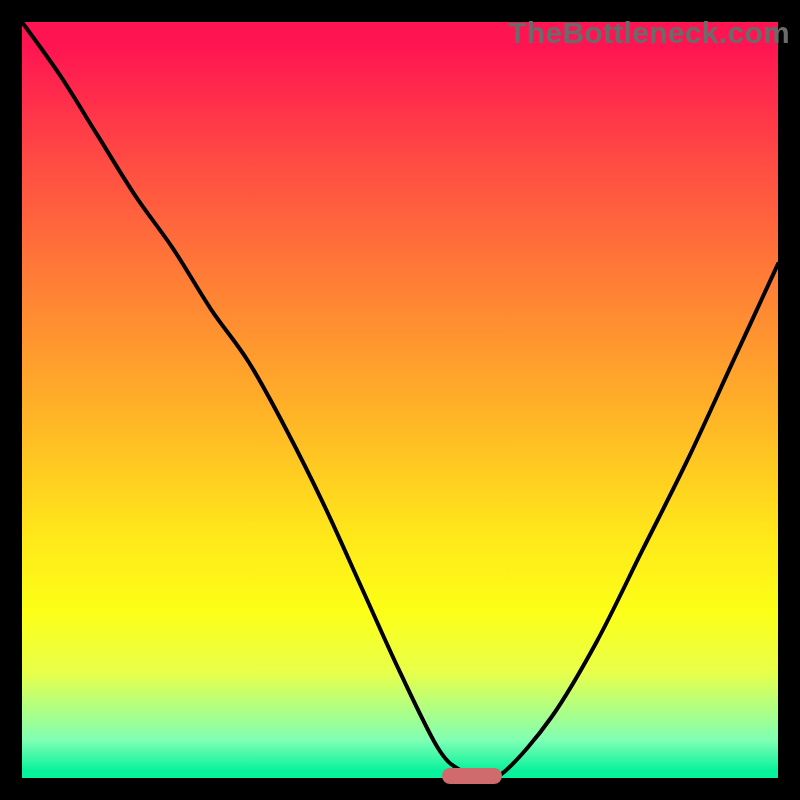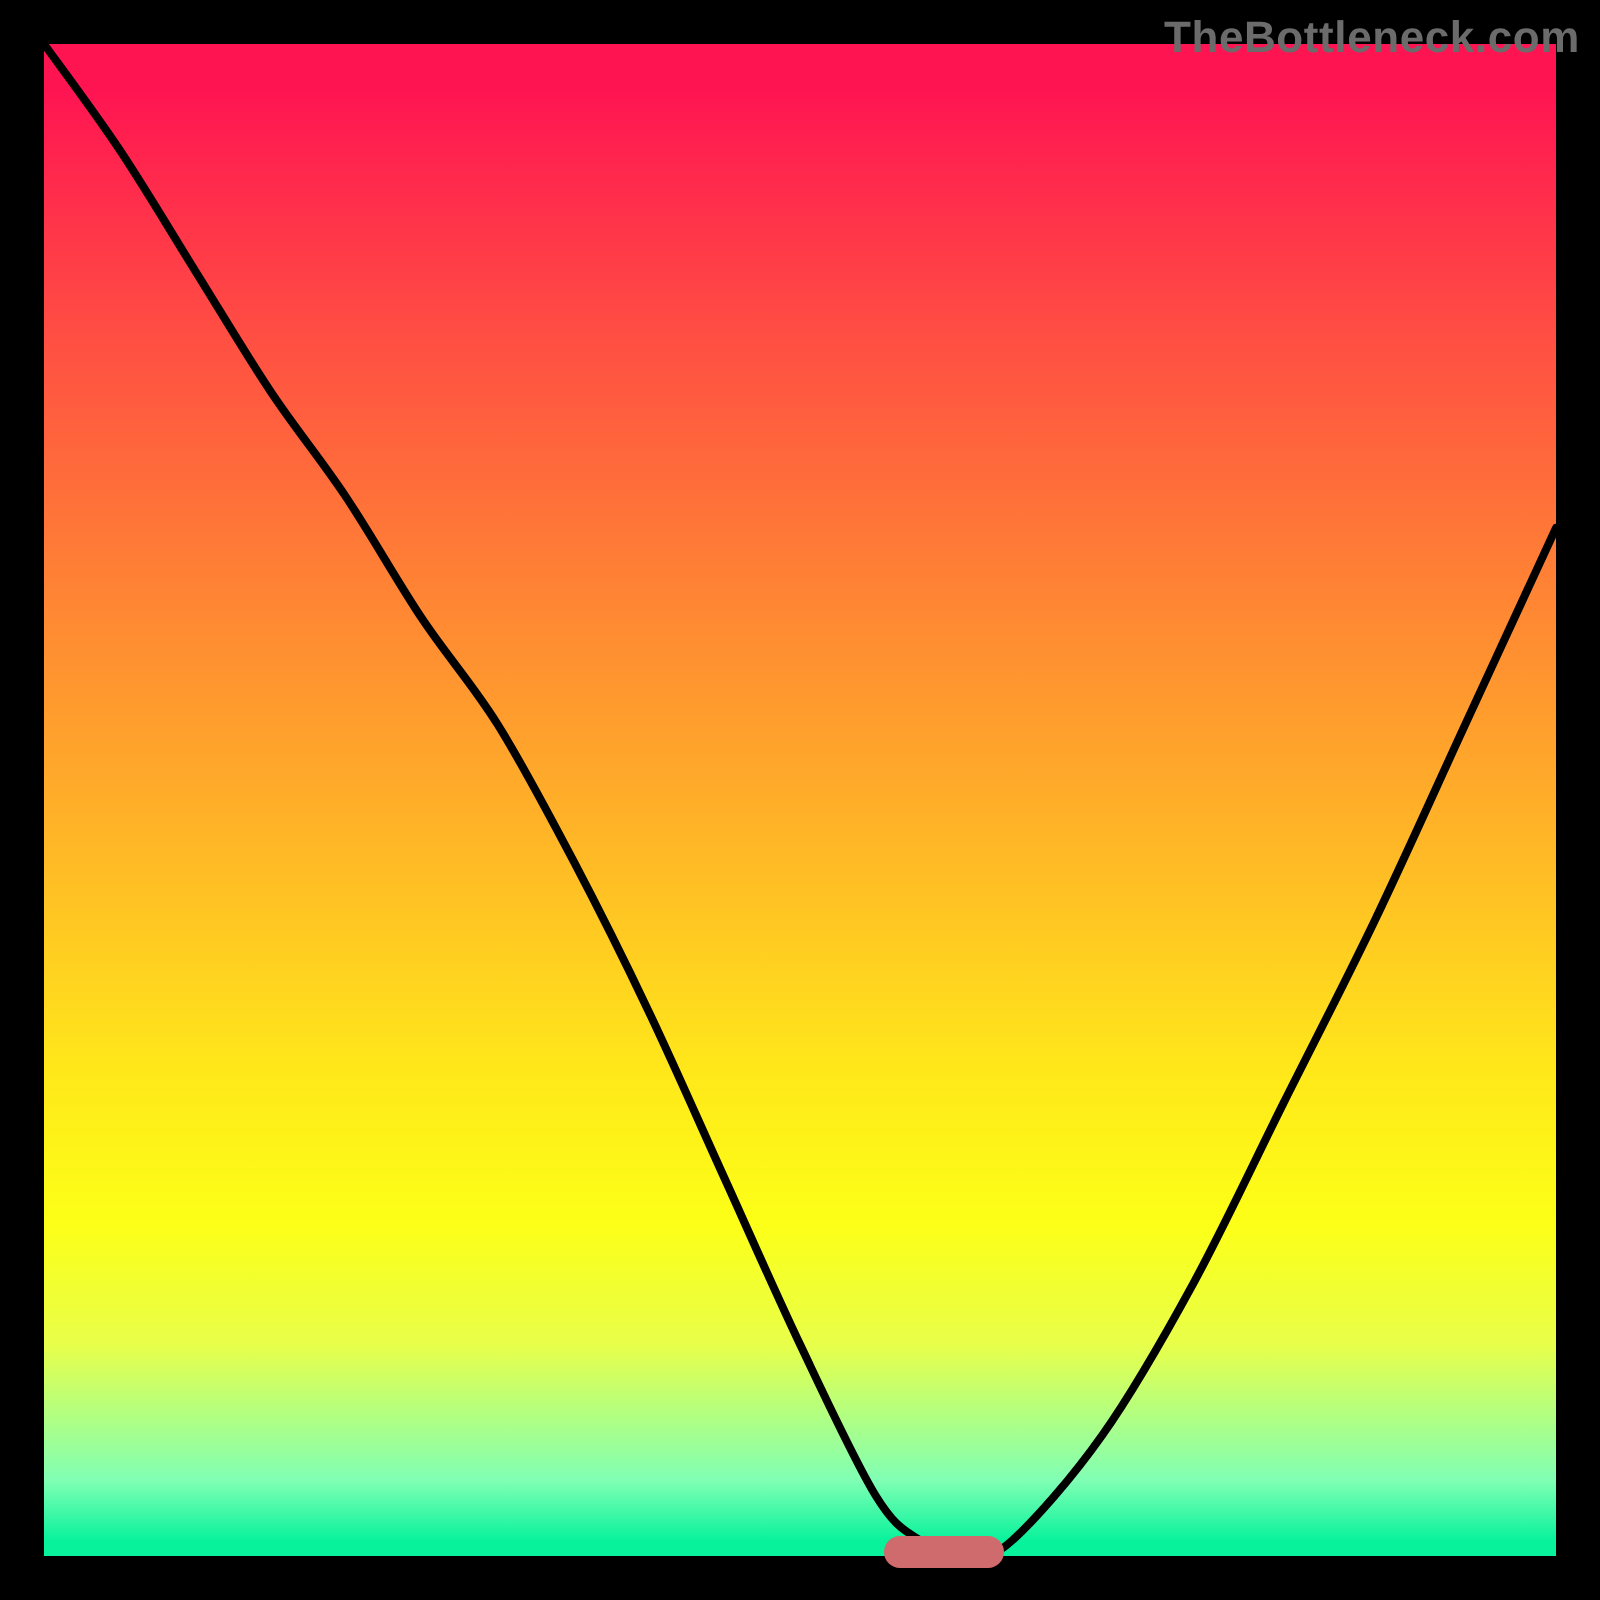--- a/index.html
+++ b/index.html
@@ -26,23 +26,23 @@
       #ffe81a 68%,
       #fcff17 78%,
       #e8ff4a 86%,
       #80ffb4 95%,
       #08f29c 99%,
       #08f29c 100%
     );
   }
   .watermark {
     position: absolute;
-    top: 6px;
+    top: 16px;
     right: 10px;
-    font-size: 22px;
+    font-size: 30px;
     font-weight: 600;
     color: #6b6b6b;
     letter-spacing: 0.3px;
   }
   svg.curve {
     position: absolute;
     left: 0;
     top: 0;
     width: 756px;
     height: 756px;

